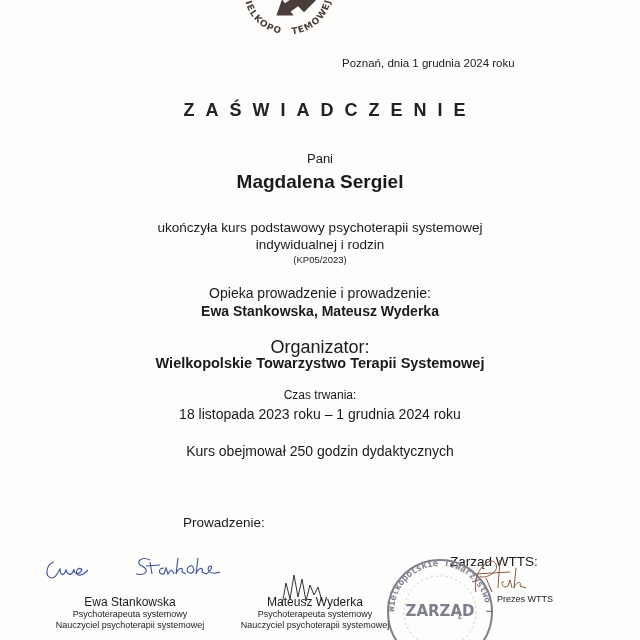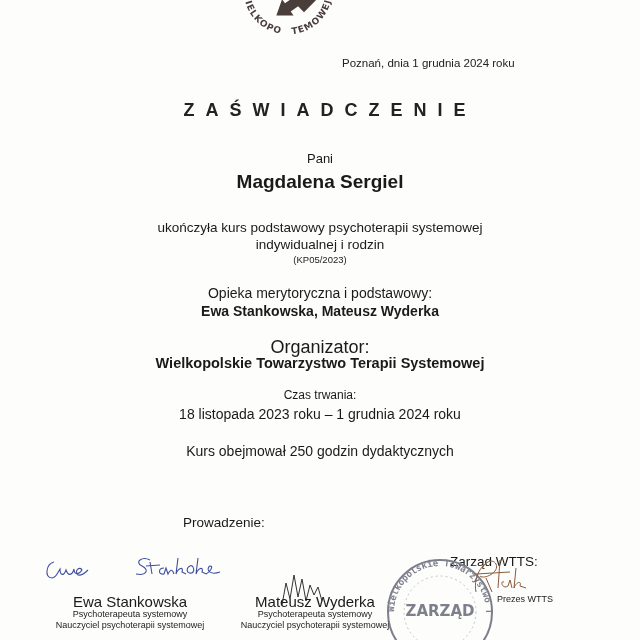--- a/index.html
+++ b/index.html
@@ -18,21 +18,21 @@
   .sup-label { top:285px; font-size:14px; }
   .sup-names { top:303px; font-size:14px; font-weight:bold; }
   .org-label { top:337px; font-size:18px; }
   .org-name { top:355px; font-size:14.5px; font-weight:bold; }
   .dur-label { top:388px; font-size:12px; }
   .dur-value { top:406px; font-size:14px; }
   .hours { top:443px; font-size:14px; }
   .lead-label { left:183px; top:515px; font-size:13.5px; }
   .board-label { left:450px; top:554px; font-size:13.5px; }
   .sig-block { text-align:center; font-size:9px; line-height:10.5px; color:#222; }
-  .sig-block .nm { font-size:15px; line-height:14px; color:#1a1a1a; }
+  .sig-block .nm { font-size:12px; line-height:14px; color:#1a1a1a; }
   .sig1 { left:45px; top:595px; width:170px; }
   .sig2 { left:232px; top:595px; width:166px; }
   .sig3 { left:465px; top:594px; width:120px; }
   .scribble { position:absolute; }
 </style>
 </head>
 <body>
 
 <div class="abs logo">
   <svg width="110" height="110" viewBox="0 0 110 110">
@@ -54,21 +54,21 @@
 </div>
 
 <div class="abs date">Poznań, dnia 1 grudnia 2024 roku</div>
 
 <div class="abs center title">ZAŚWIADCZENIE</div>
 <div class="abs center salutation">Pani</div>
 <div class="abs center name">Magdalena Sergiel</div>
 <div class="abs center course1">ukończyła kurs podstawowy psychoterapii systemowej</div>
 <div class="abs center course2">indywidualnej i rodzin</div>
 <div class="abs center code">(KP05/2023)</div>
-<div class="abs center sup-label">Opieka merytoryczna i podstawowy:</div>
+<div class="abs center sup-label">Opieka prowadzenie i prowadzenie:</div>
 <div class="abs center sup-names">Ewa Stankowska, Mateusz Wyderka</div>
 <div class="abs center org-label">Organizator:</div>
 <div class="abs center org-name">Wielkopolskie Towarzystwo Terapii Systemowej</div>
 <div class="abs center dur-label">Czas trwania:</div>
 <div class="abs center dur-value">18 listopada 2023 roku – 1 grudnia 2024 roku</div>
 <div class="abs center hours">Kurs obejmował 250 godzin dydaktycznych</div>
 
 <div class="abs lead-label">Prowadzenie:</div>
 <div class="abs board-label">Zarząd WTTS:</div>
 

